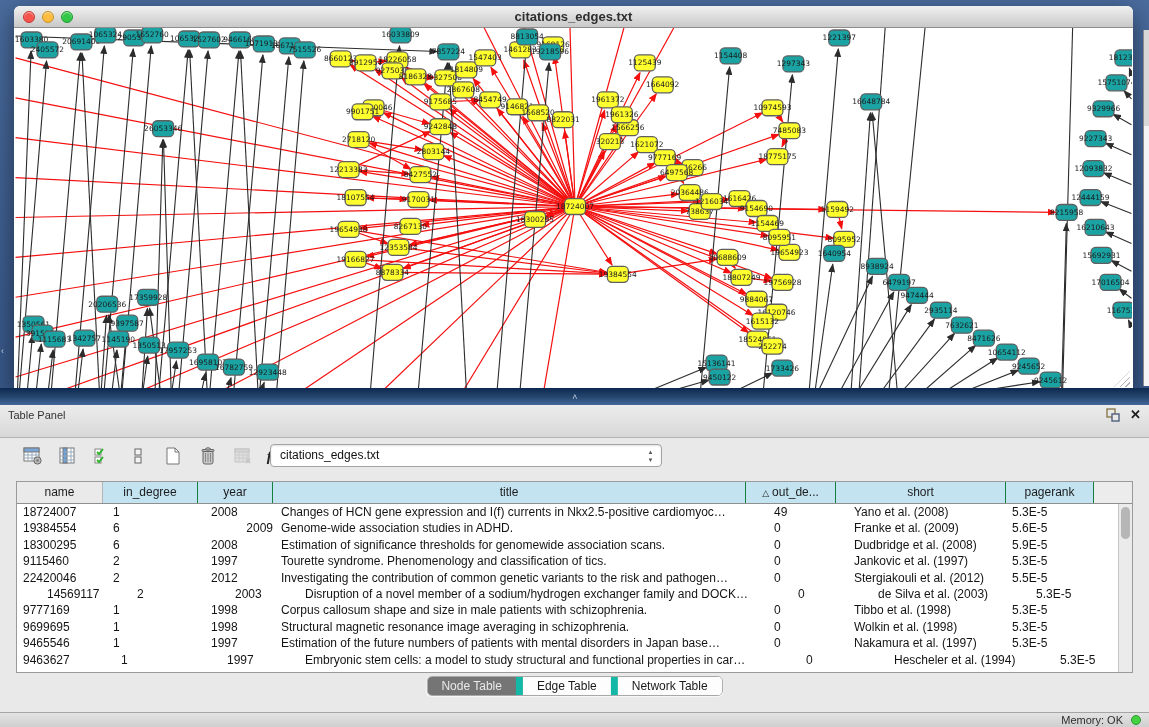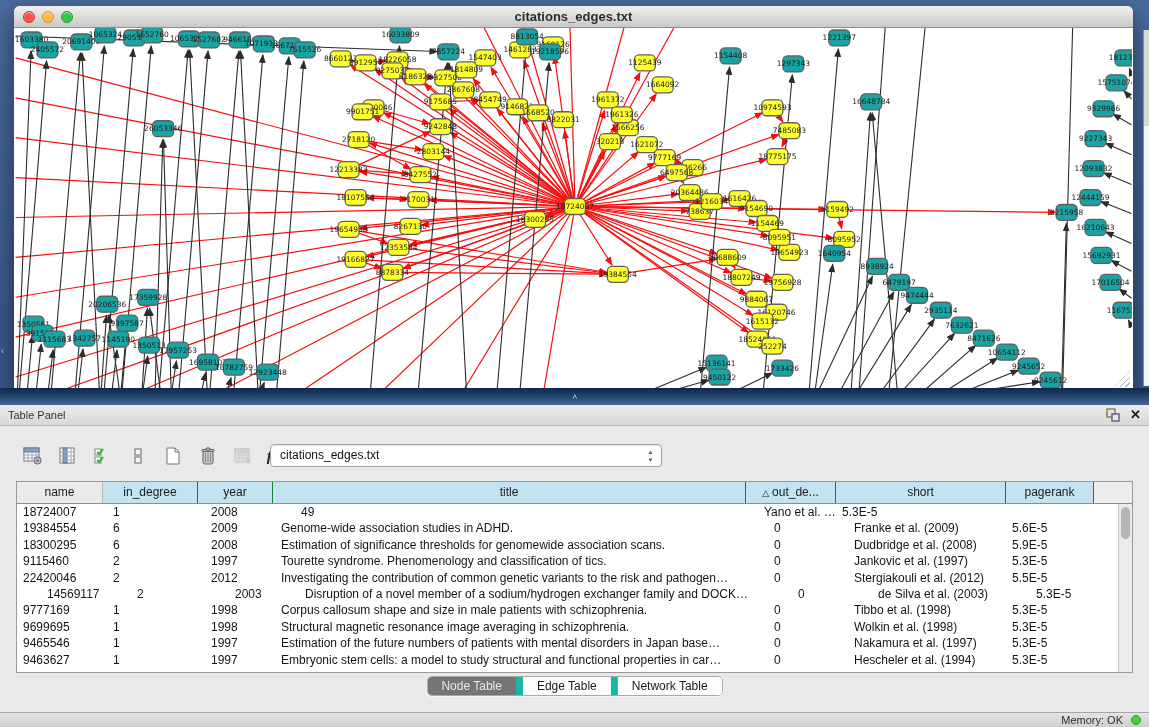--- a/index.html
+++ b/index.html
@@ -32,21 +32,21 @@
     background:#fff; overflow:hidden; }
   .resize-grip { position:absolute; right:2px; bottom:2px; width:16px; height:16px;
     background:repeating-linear-gradient(135deg,transparent 0 3px,#9c9c9c 3px 4px);
     clip-path:polygon(100% 0,100% 100%,0 100%); opacity:.75; }
   .right-sliver { position:absolute; right:0; top:30px; width:6px; height:356px; }
   .right-sliver .cap { height:96px; background:#d8d8d8; border-left:1px solid #8c8c8c; }
   .right-sliver .body{ height:260px; background:#f4f4f6; border-left:1px solid #8c8c8c; }
   
   .tpanel { position:absolute; left:0; top:405px; width:1149px; height:307px;
     background:#e9e9e9; }
-  .tpanel-header { position:relative; height:21px;
+  .tpanel-header { position:relative; height:33px;
     background:linear-gradient(180deg,#ececec,#d8d8d8);
     border-bottom:1px solid #b3b3b3; }
   .tpanel-title { position:absolute; left:8px; top:0; font-size:11px; color:#333;
     line-height:20px; }
   .tpanel-icons { position:absolute; right:8px; top:3px; display:flex; gap:10px;
     align-items:center; }
   .float-ic svg { display:block; }
   .close-ic { font-size:13px; font-weight:bold; color:#1c1c1c; line-height:14px;
     cursor:default; }
   .toolbar { position:absolute; left:20px; top:36px; height:30px; display:flex;
@@ -659,28 +659,29 @@
           <div class="th"><span class="sortmark">△</span>out_de...</div>
           <div class="th">short</div>
           <div class="th">pagerank</div>
           <div class="th filler"></div>
         </div>
       <div class="tbody" id="tbody">
           <div class="tr" style="grid-template-columns: 86px 95px 75px 473px 90px 170px 88px 1fr;">
             <div class="td" style="padding-left: 6px;">18724007</div>
             <div class="td" style="padding-left: 10px;">1</div>
             <div class="td" style="padding-left: 13px;">2008</div>
+            <div class="td" style="padding-left: 8px;">Changes of HCN gene expression and I(f) currents in Nkx2.5-positive cardiomyoc…</div>
             <div class="td" style="padding-left: 28px;">49</div>
             <div class="td" style="padding-left: 18px;">Yano et al. (2008)</div>
             <div class="td" style="padding-left: 6px;">5.3E-5</div>
           </div>
           <div class="tr" style="grid-template-columns: 86px 95px 75px 473px 90px 170px 88px 1fr;">
             <div class="td" style="padding-left: 6px;">19384554</div>
             <div class="td" style="padding-left: 10px;">6</div>
-            <div class="td" style="padding-left: 13px;">2009</div>
+            <div class="td" style="padding-left: 13px; text-align: right;">2009</div>
             <div class="td" style="padding-left: 8px;">Genome-wide association studies in ADHD.</div>
             <div class="td" style="padding-left: 28px;">0</div>
             <div class="td" style="padding-left: 18px;">Franke et al. (2009)</div>
             <div class="td" style="padding-left: 6px;">5.6E-5</div>
           </div>
           <div class="tr" style="grid-template-columns: 86px 95px 75px 473px 90px 170px 88px 1fr;">
             <div class="td" style="padding-left: 6px;">18300295</div>
             <div class="td" style="padding-left: 10px;">6</div>
             <div class="td" style="padding-left: 13px;">2008</div>
             <div class="td" style="padding-left: 8px;">Estimation of significance thresholds for genomewide association scans.</div>
@@ -735,21 +736,21 @@
           </div>
           <div class="tr" style="grid-template-columns: 86px 95px 75px 473px 90px 170px 88px 1fr;">
             <div class="td" style="padding-left: 6px;">9465546</div>
             <div class="td" style="padding-left: 10px;">1</div>
             <div class="td" style="padding-left: 13px;">1997</div>
             <div class="td" style="padding-left: 8px;">Estimation of the future numbers of patients with mental disorders in Japan base…</div>
             <div class="td" style="padding-left: 28px;">0</div>
             <div class="td" style="padding-left: 18px;">Nakamura et al. (1997)</div>
             <div class="td" style="padding-left: 6px;">5.3E-5</div>
           </div>
-          <div class="tr" style="grid-template-columns: 86px 95px 75px 473px 90px 170px 88px 1fr;">
+          <div class="tr" style="grid-template-columns: 86px 95px 75px 473px 90px 170px 88px 1fr; gap: 8px;">
             <div class="td" style="padding-left: 6px;">9463627</div>
             <div class="td" style="padding-left: 10px;">1</div>
             <div class="td" style="padding-left: 13px;">1997</div>
             <div class="td" style="padding-left: 8px;">Embryonic stem cells: a model to study structural and functional properties in car…</div>
             <div class="td" style="padding-left: 28px;">0</div>
             <div class="td" style="padding-left: 18px;">Hescheler et al. (1994)</div>
             <div class="td" style="padding-left: 6px;">5.3E-5</div>
           </div>
         </div>
       <div class="vscroll">

